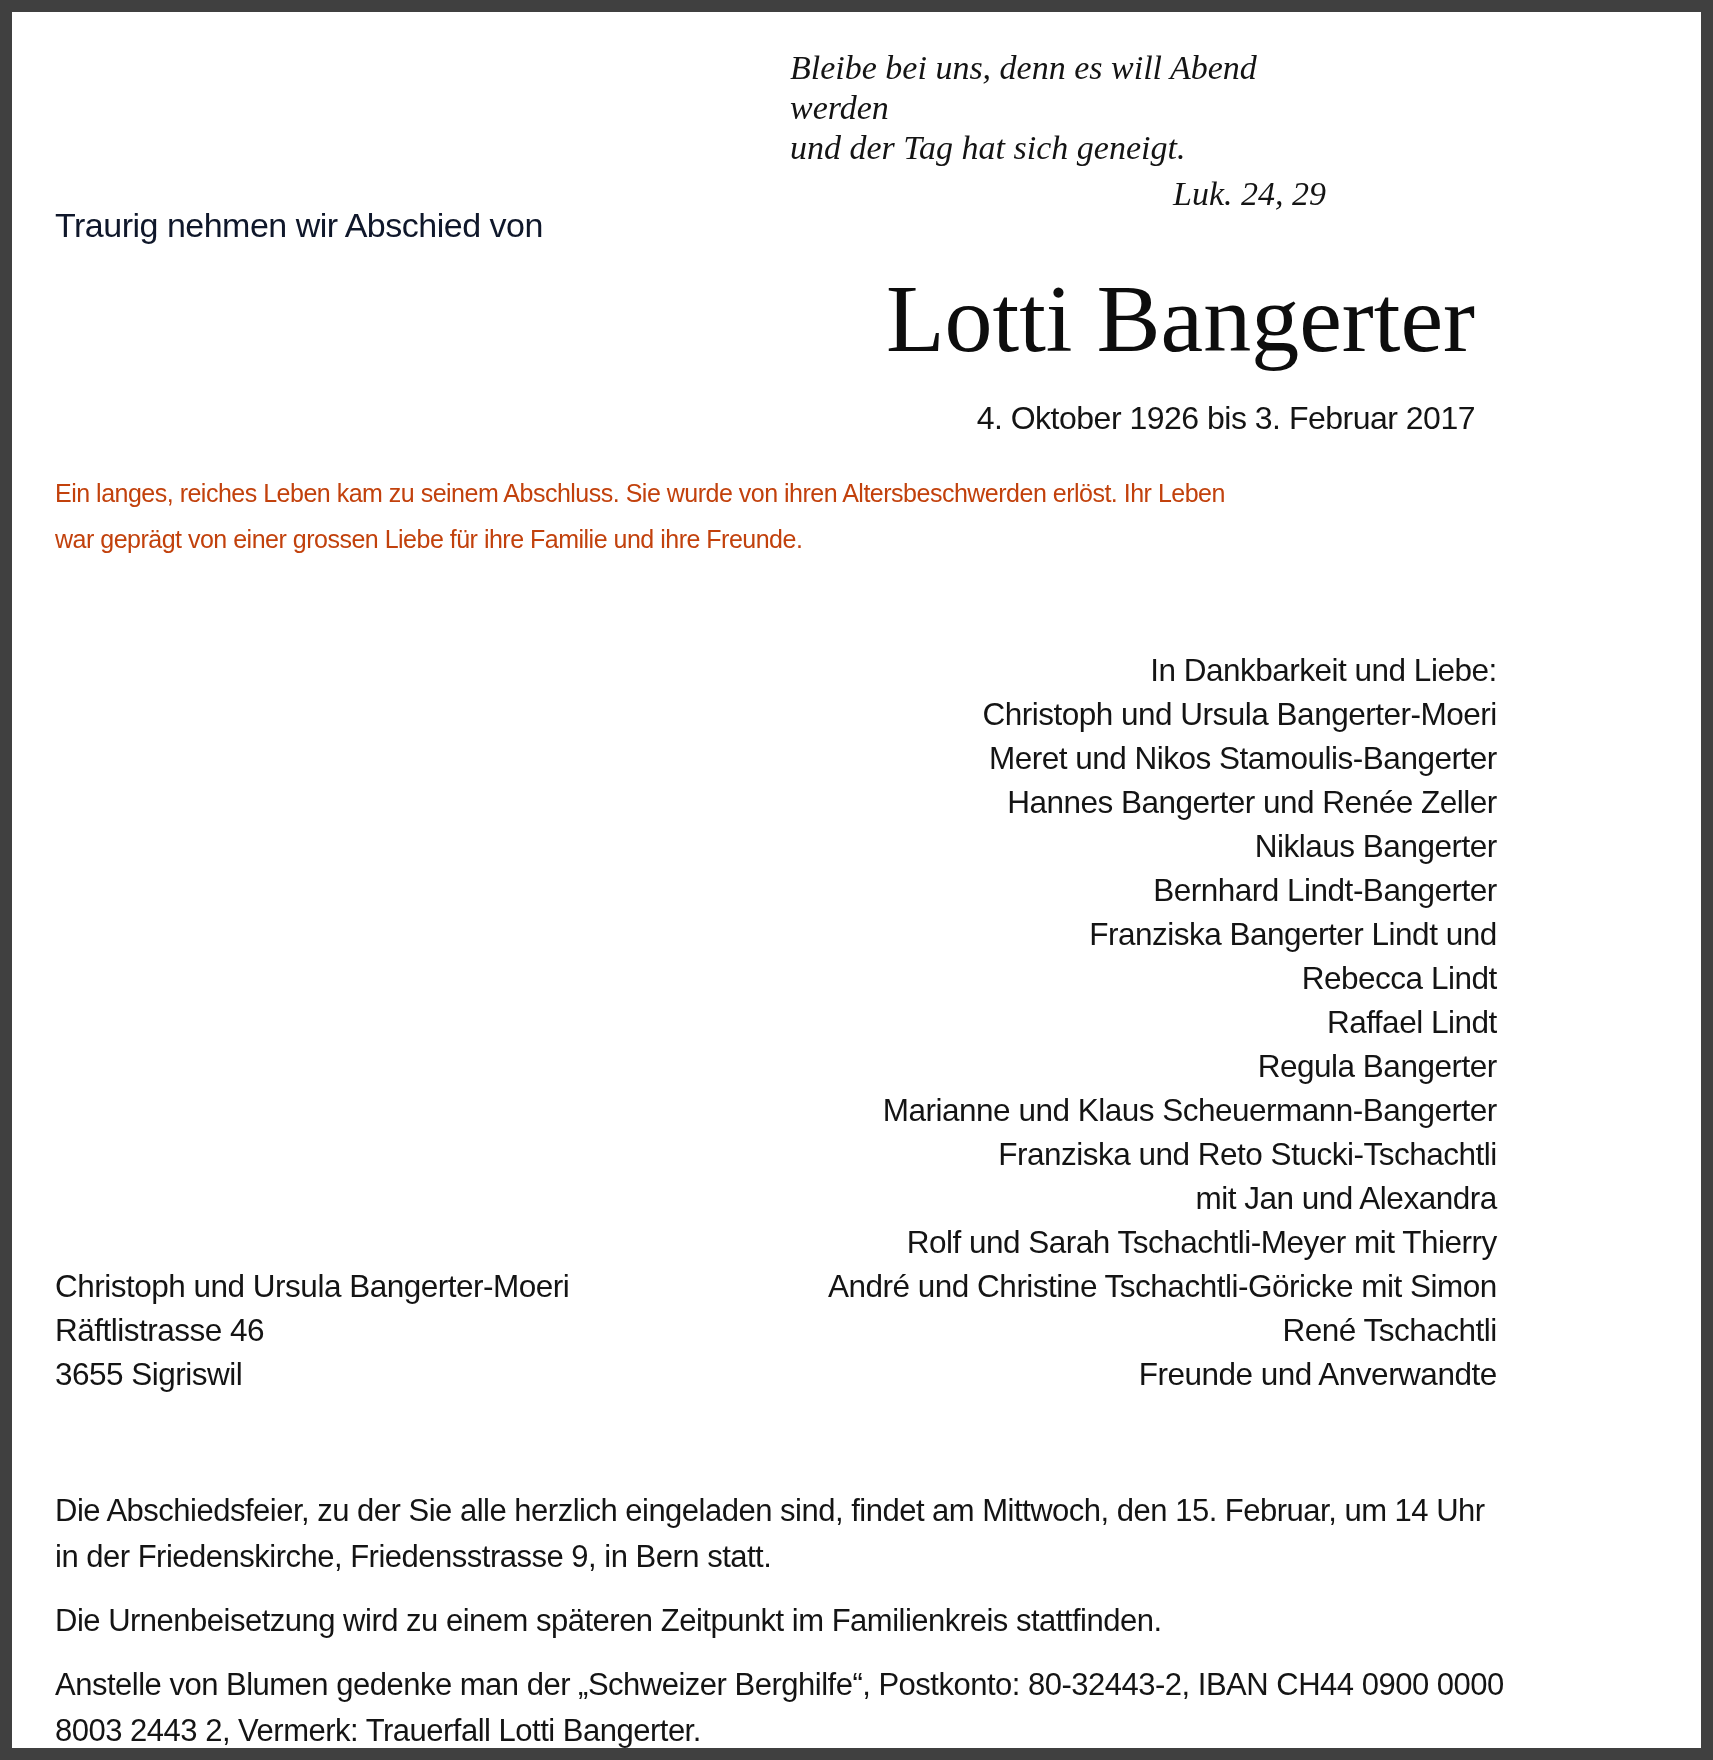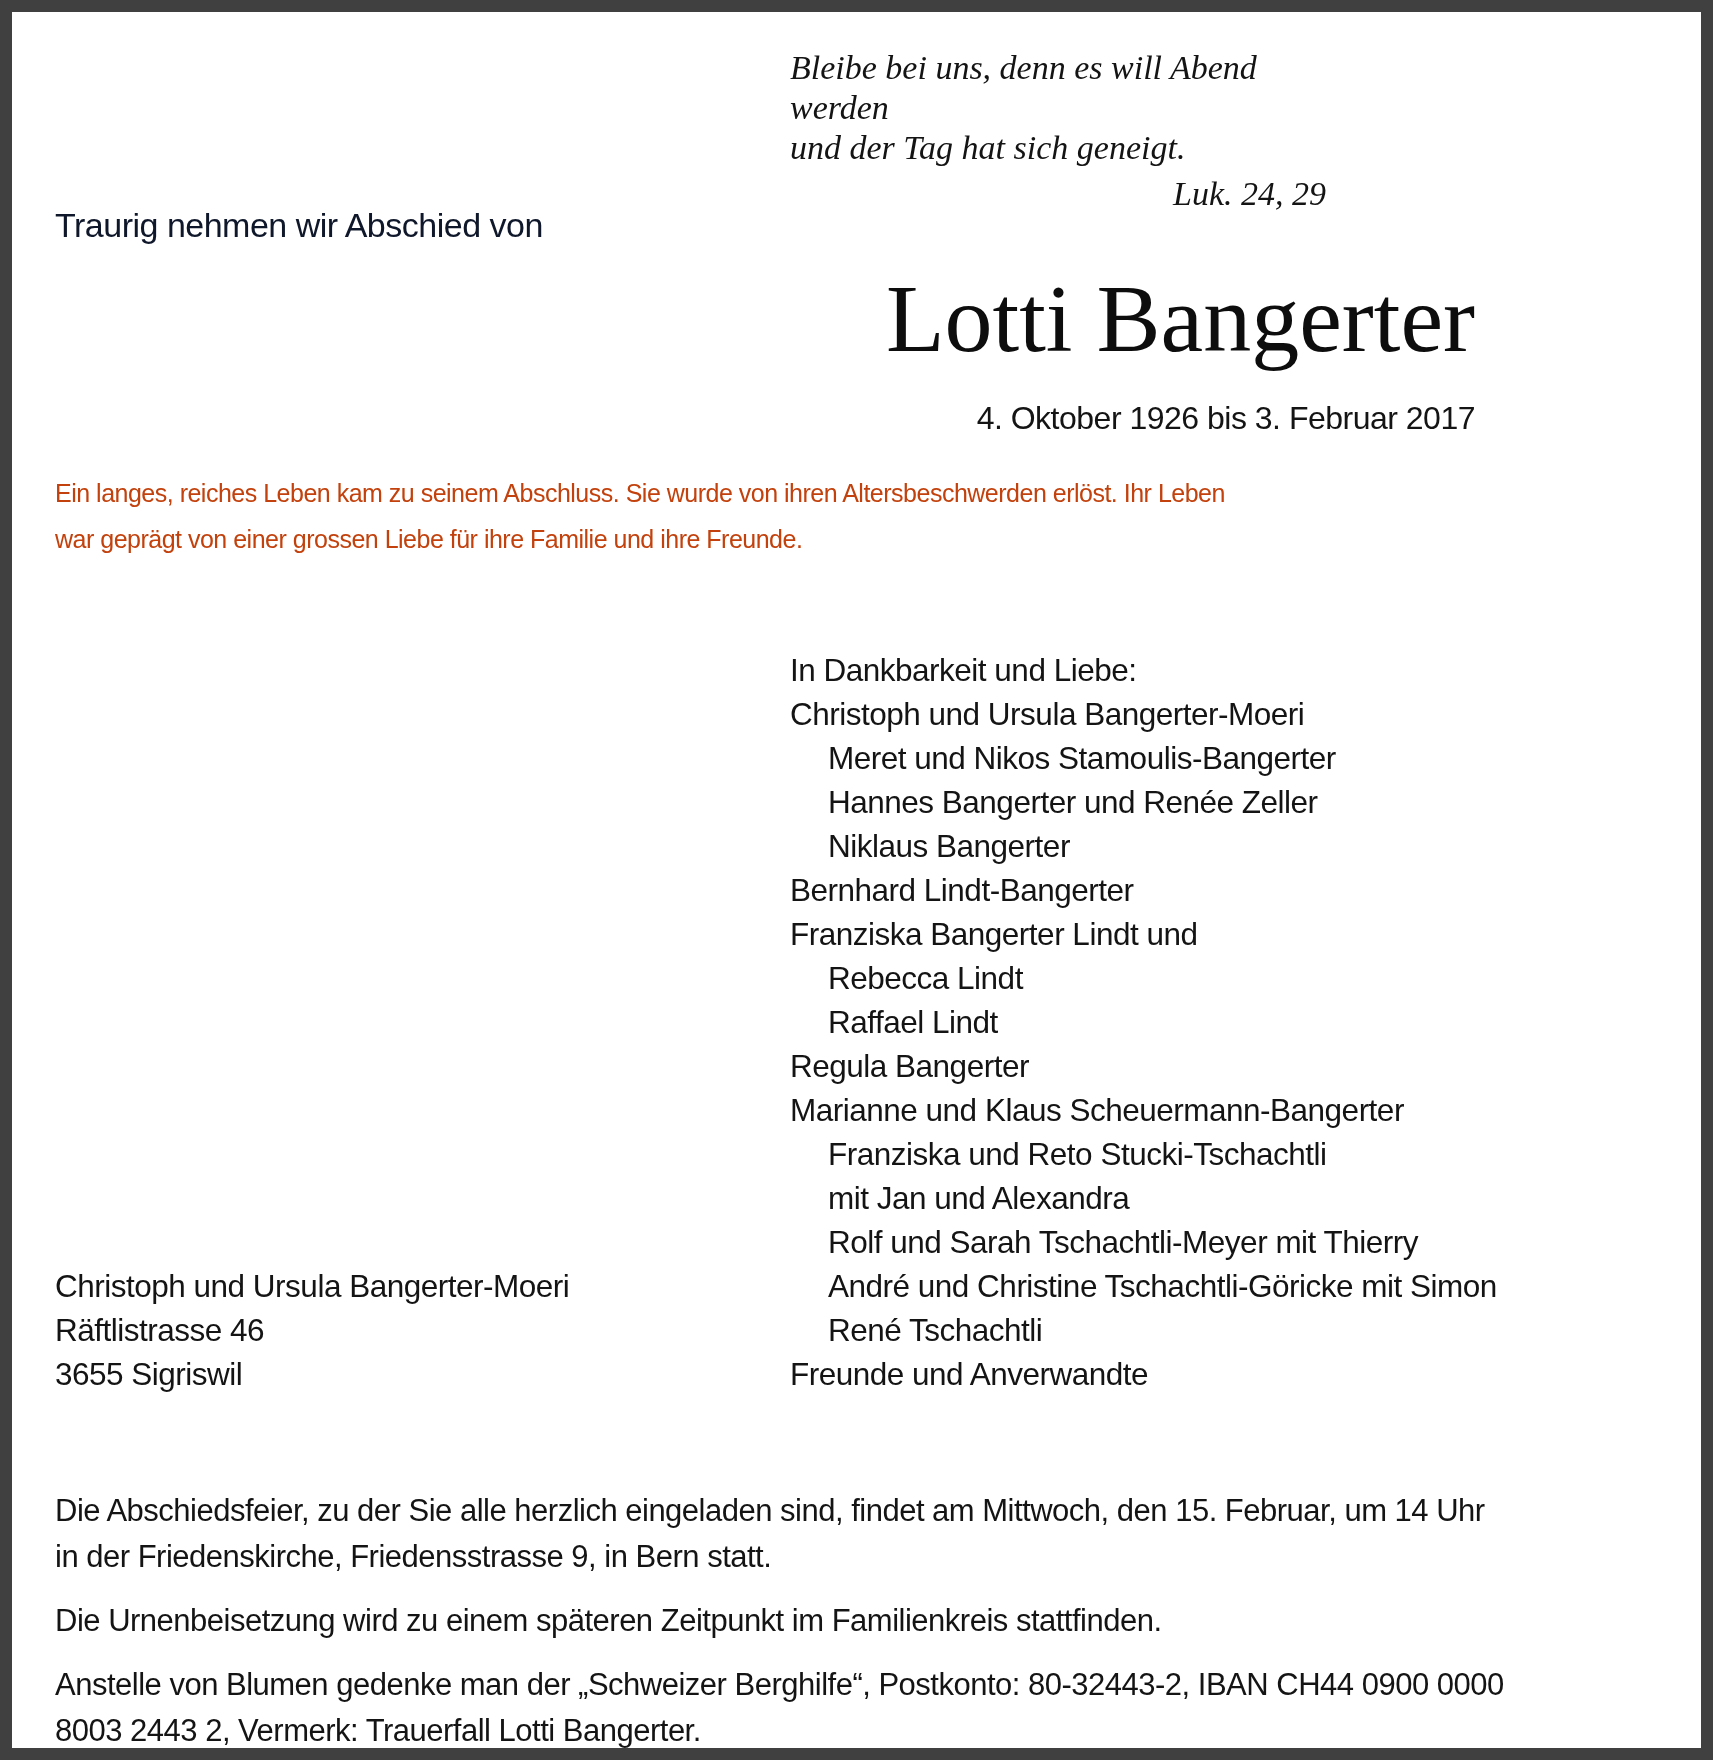--- a/index.html
+++ b/index.html
@@ -81,20 +81,21 @@
   .obituary div { white-space: nowrap; }
   
   .mourners {
     position: absolute;
     left: 778px;
     top: 636px;
     font-size: 31.5px;
     line-height: 44px;
     letter-spacing: -0.5px;
     color: #141414;
+    text-align: right;
   }
   .mourners div { white-space: nowrap; }
   .mourners .indent { padding-left: 38px; }
   
   .address-block {
     position: absolute;
     left: 43px;
     top: 1252px;
     font-size: 31.5px;
     line-height: 44px;

